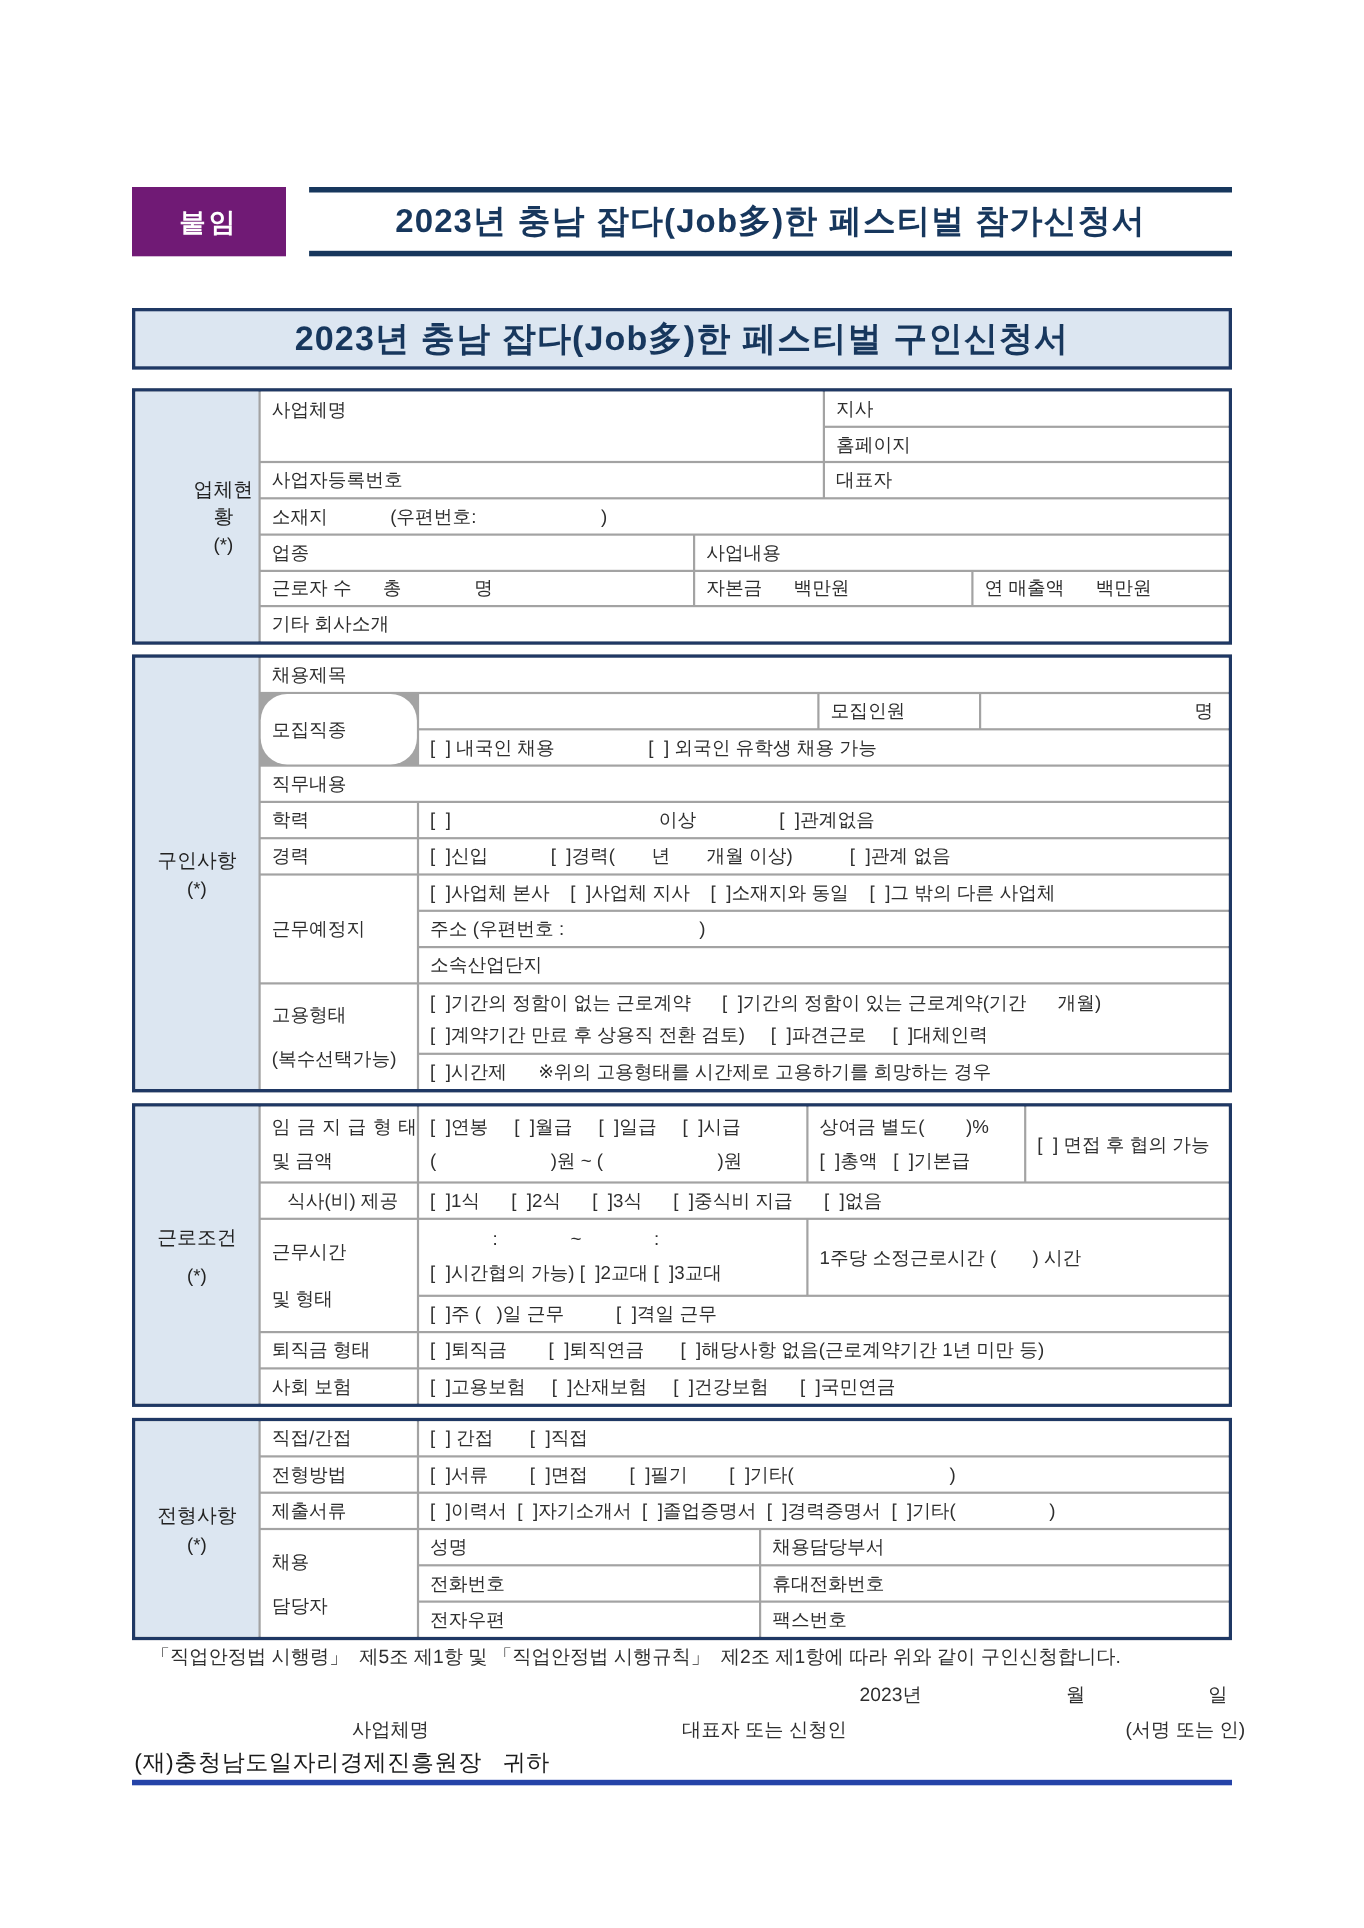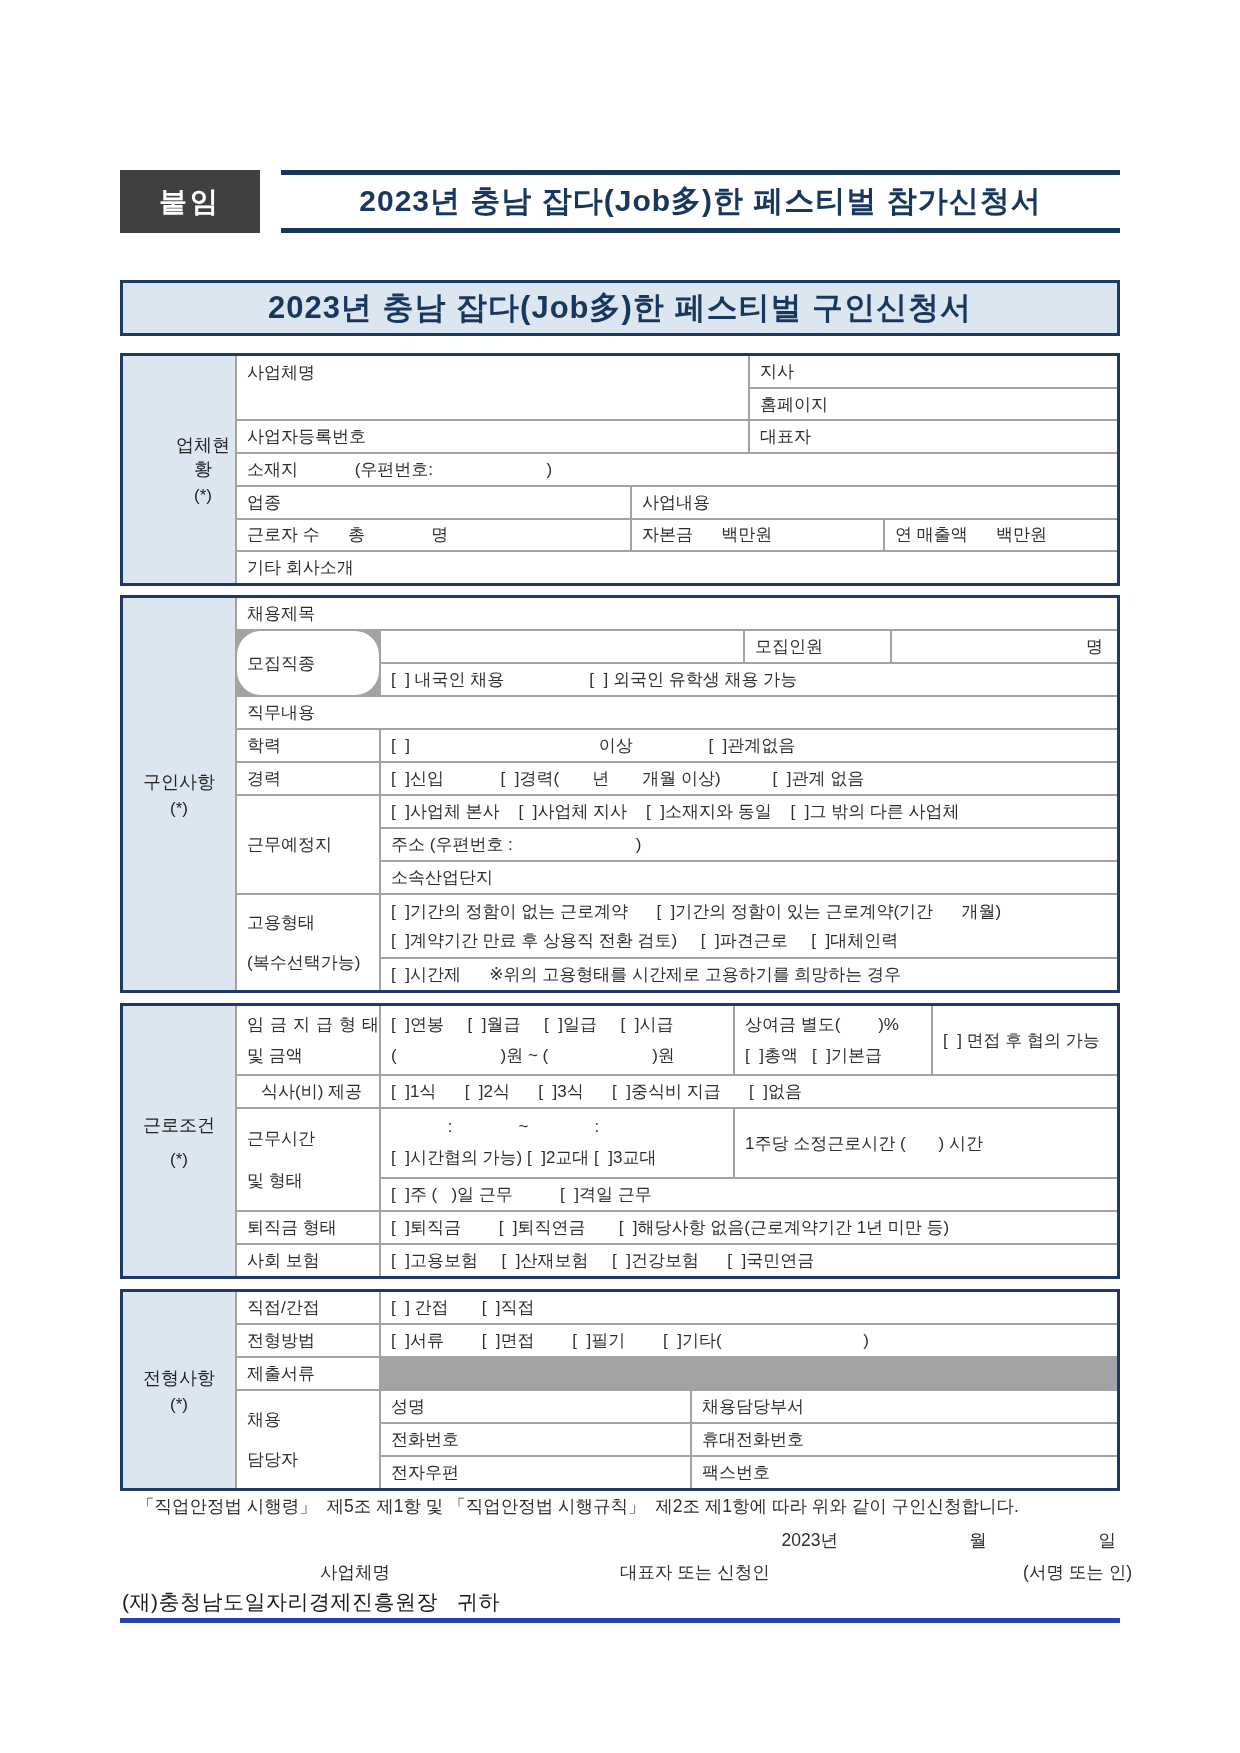--- a/index.html
+++ b/index.html
@@ -3,21 +3,21 @@
 <meta charset="utf-8">
 <style>
   html,body{margin:0;padding:0;}
   body{
     width:1240px;height:1753px;position:relative;background:#ffffff;
     font-family:"Liberation Sans","DejaVu Sans",sans-serif;
     color:#2e2e2e;
   }
   
   .attach-row{position:absolute;left:120px;top:170px;width:1000px;height:63px;display:flex;}
-  .badge{width:140px;height:63px;background:#404040;color:#fff;font-size:28px;font-weight:bold;
+  .badge{width:140px;height:63px;background:#701a75;color:#fff;font-size:24px;font-weight:bold;
     display:flex;align-items:center;justify-content:center;letter-spacing:3px;flex:0 0 auto;}
   .attach-title{flex:1;margin-left:21px;border-top:5px solid #17375D;border-bottom:5px solid #17375D;
     display:flex;align-items:center;justify-content:center;color:#17375D;font-size:30px;font-weight:bold;
     letter-spacing:1px;white-space:pre;}
   
   .form-header{position:absolute;left:120px;top:280px;width:1000px;height:56px;box-sizing:border-box;
     border:3px solid #1F3864;background:#DCE6F1;display:flex;align-items:center;justify-content:center;
     color:#17375D;font-size:31px;font-weight:bold;letter-spacing:1px;white-space:pre;}
   
   .tbl{position:absolute;left:120px;width:1000px;box-sizing:border-box;border:3px solid #1F3864;
@@ -149,20 +149,21 @@
 <div class="tbl" id="tbl-selection">
   <div class="cell section" style="grid-column:1;grid-row:1/7;">
     <span>전형사항</span>
     <span class="req">(*)</span>
   </div>
   <div class="cell" style="grid-column:2;grid-row:1;">직접/간접</div>
   <div class="cell" style="grid-column:3/5;grid-row:1;">[  ] 간접       [  ]직접</div>
   <div class="cell" style="grid-column:2;grid-row:2;">전형방법</div>
   <div class="cell" style="grid-column:3/5;grid-row:2;">[  ]서류        [  ]면접        [  ]필기        [  ]기타(                              )</div>
   <div class="cell" style="grid-column:2;grid-row:3;">제출서류</div>
+  <div class="cell" style="grid-column:3/5;grid-row:3;">[  ]이력서  [  ]자기소개서  [  ]졸업증명서  [  ]경력증명서  [  ]기타(                  )</div>
   <div class="cell two-line" style="grid-column:2;grid-row:4/7;">
     <span>채용</span>
     <span>담당자</span>
   </div>
   <div class="cell" style="grid-column:3;grid-row:4;">성명</div>
   <div class="cell" style="grid-column:4;grid-row:4;">채용담당부서</div>
   <div class="cell" style="grid-column:3;grid-row:5;">전화번호</div>
   <div class="cell" style="grid-column:4;grid-row:5;">휴대전화번호</div>
   <div class="cell" style="grid-column:3;grid-row:6;">전자우편</div>
   <div class="cell" style="grid-column:4;grid-row:6;">팩스번호</div>

